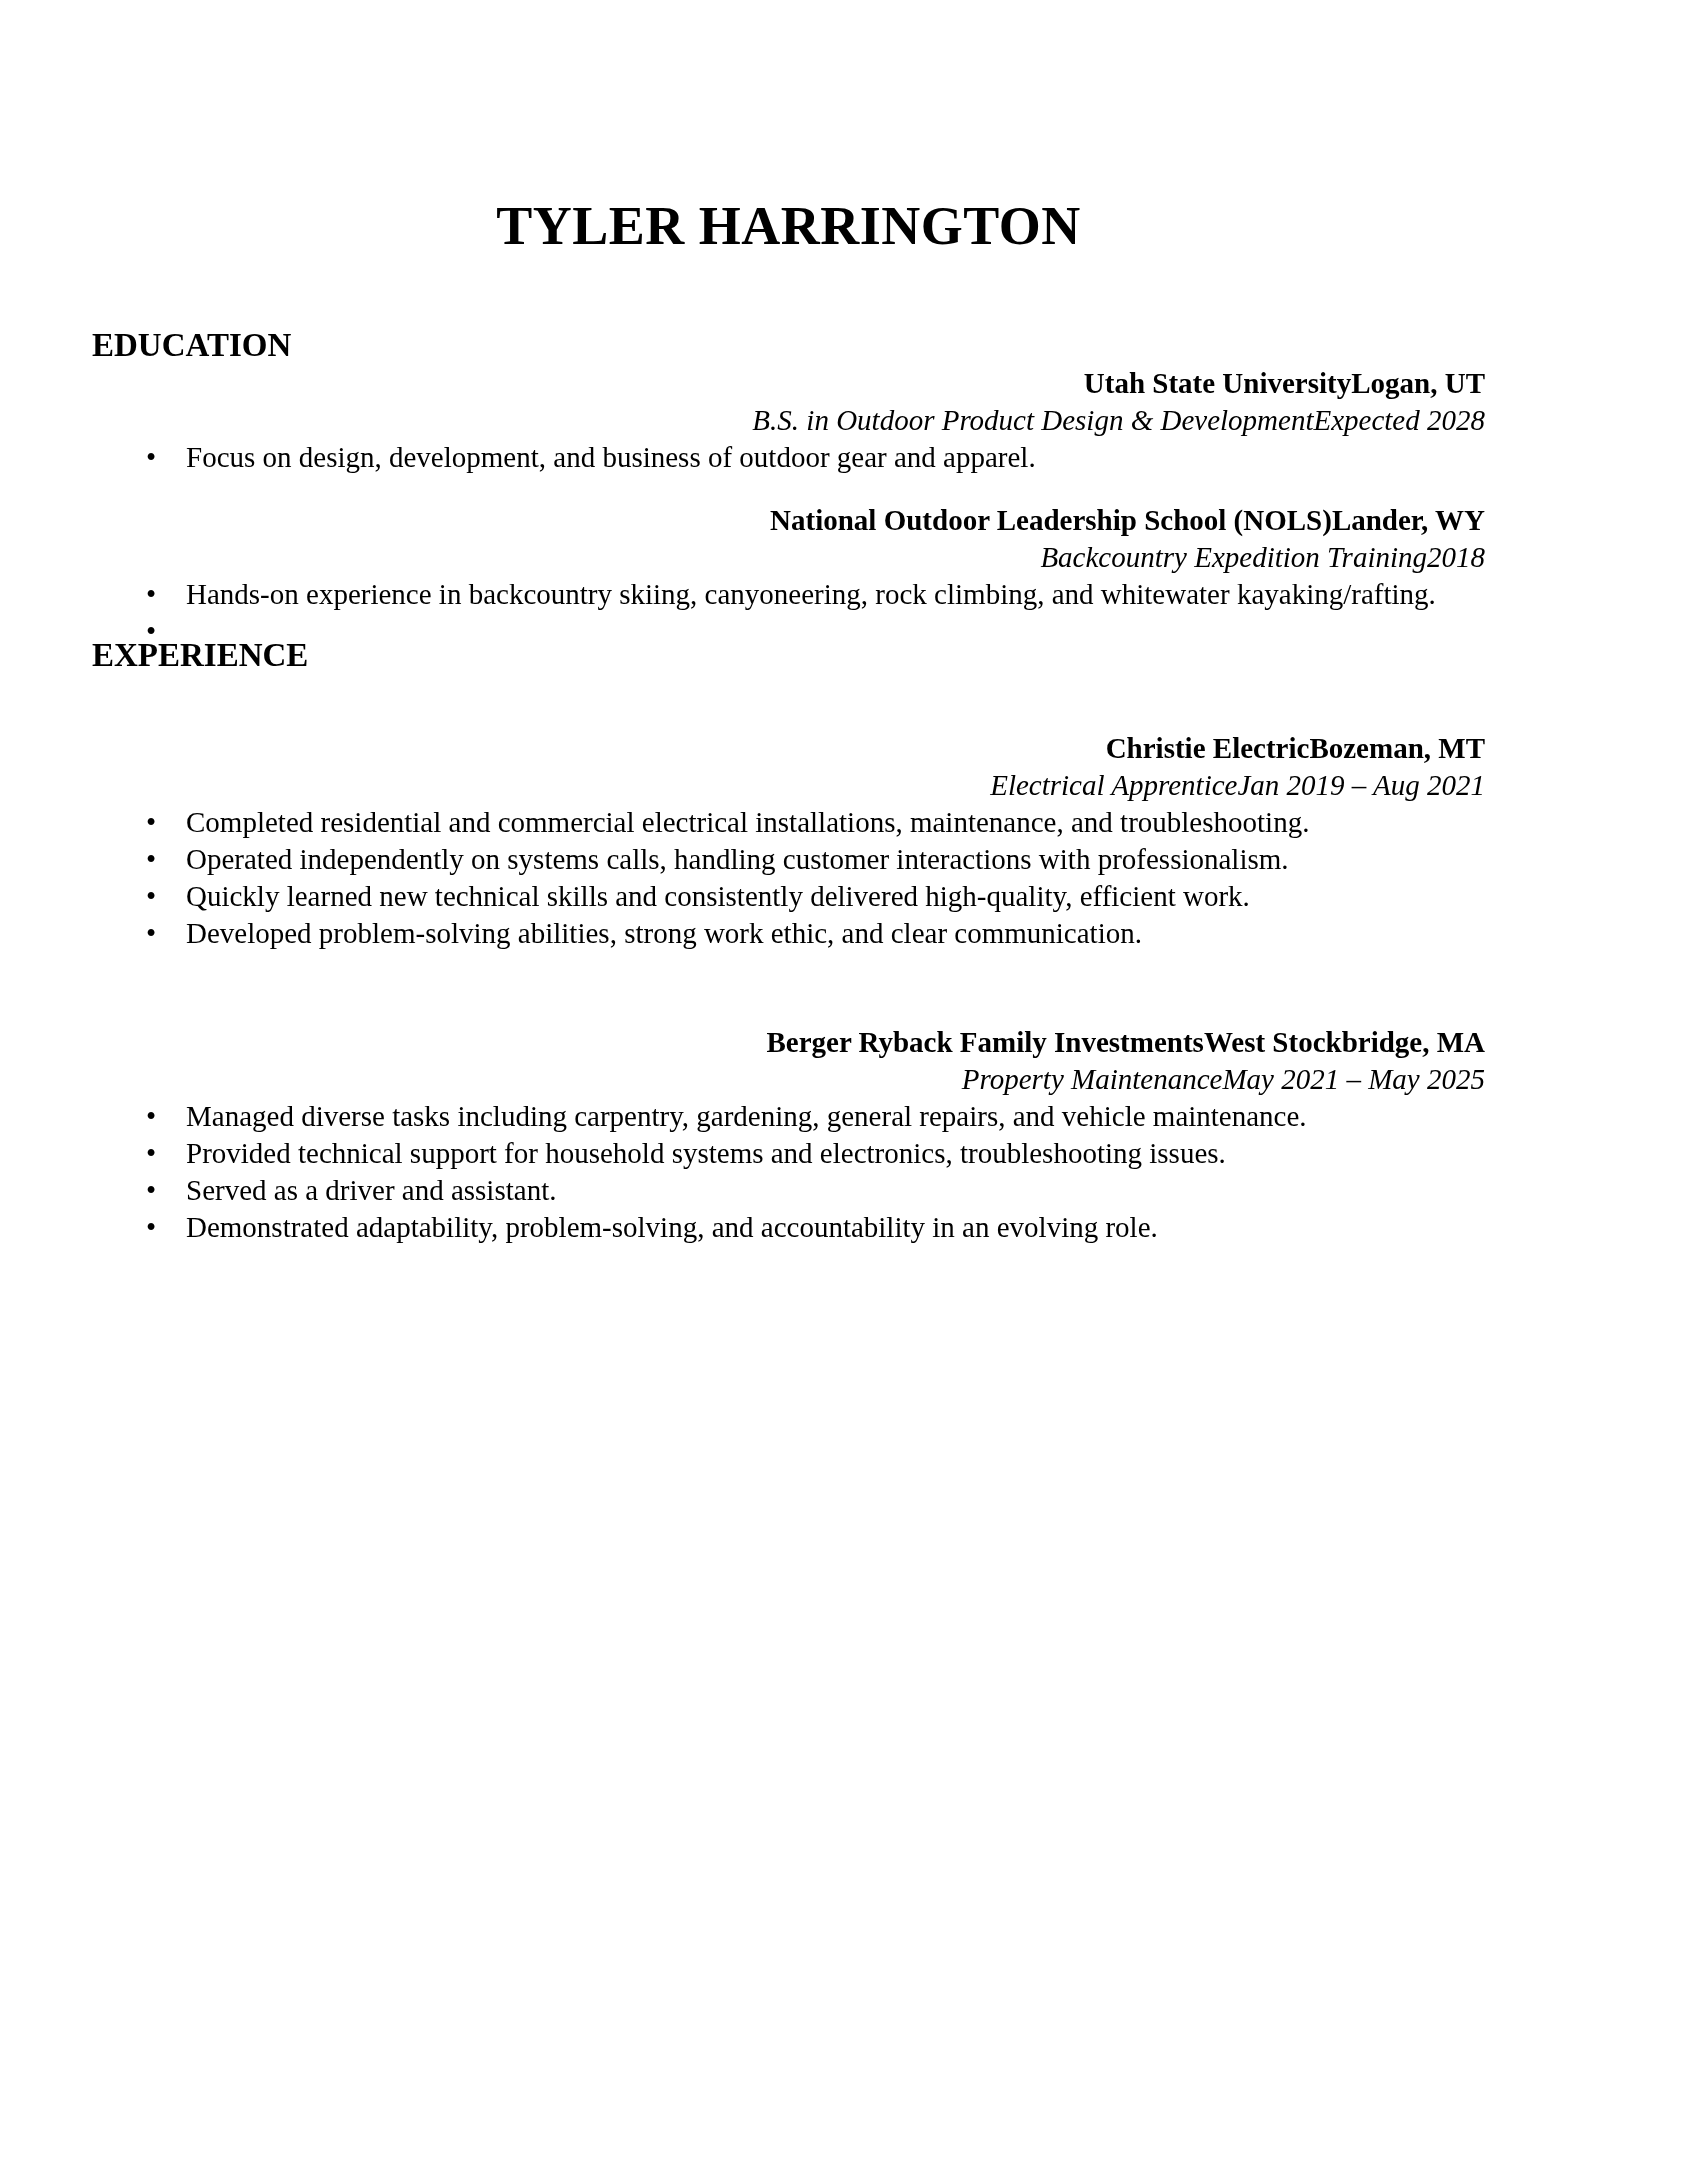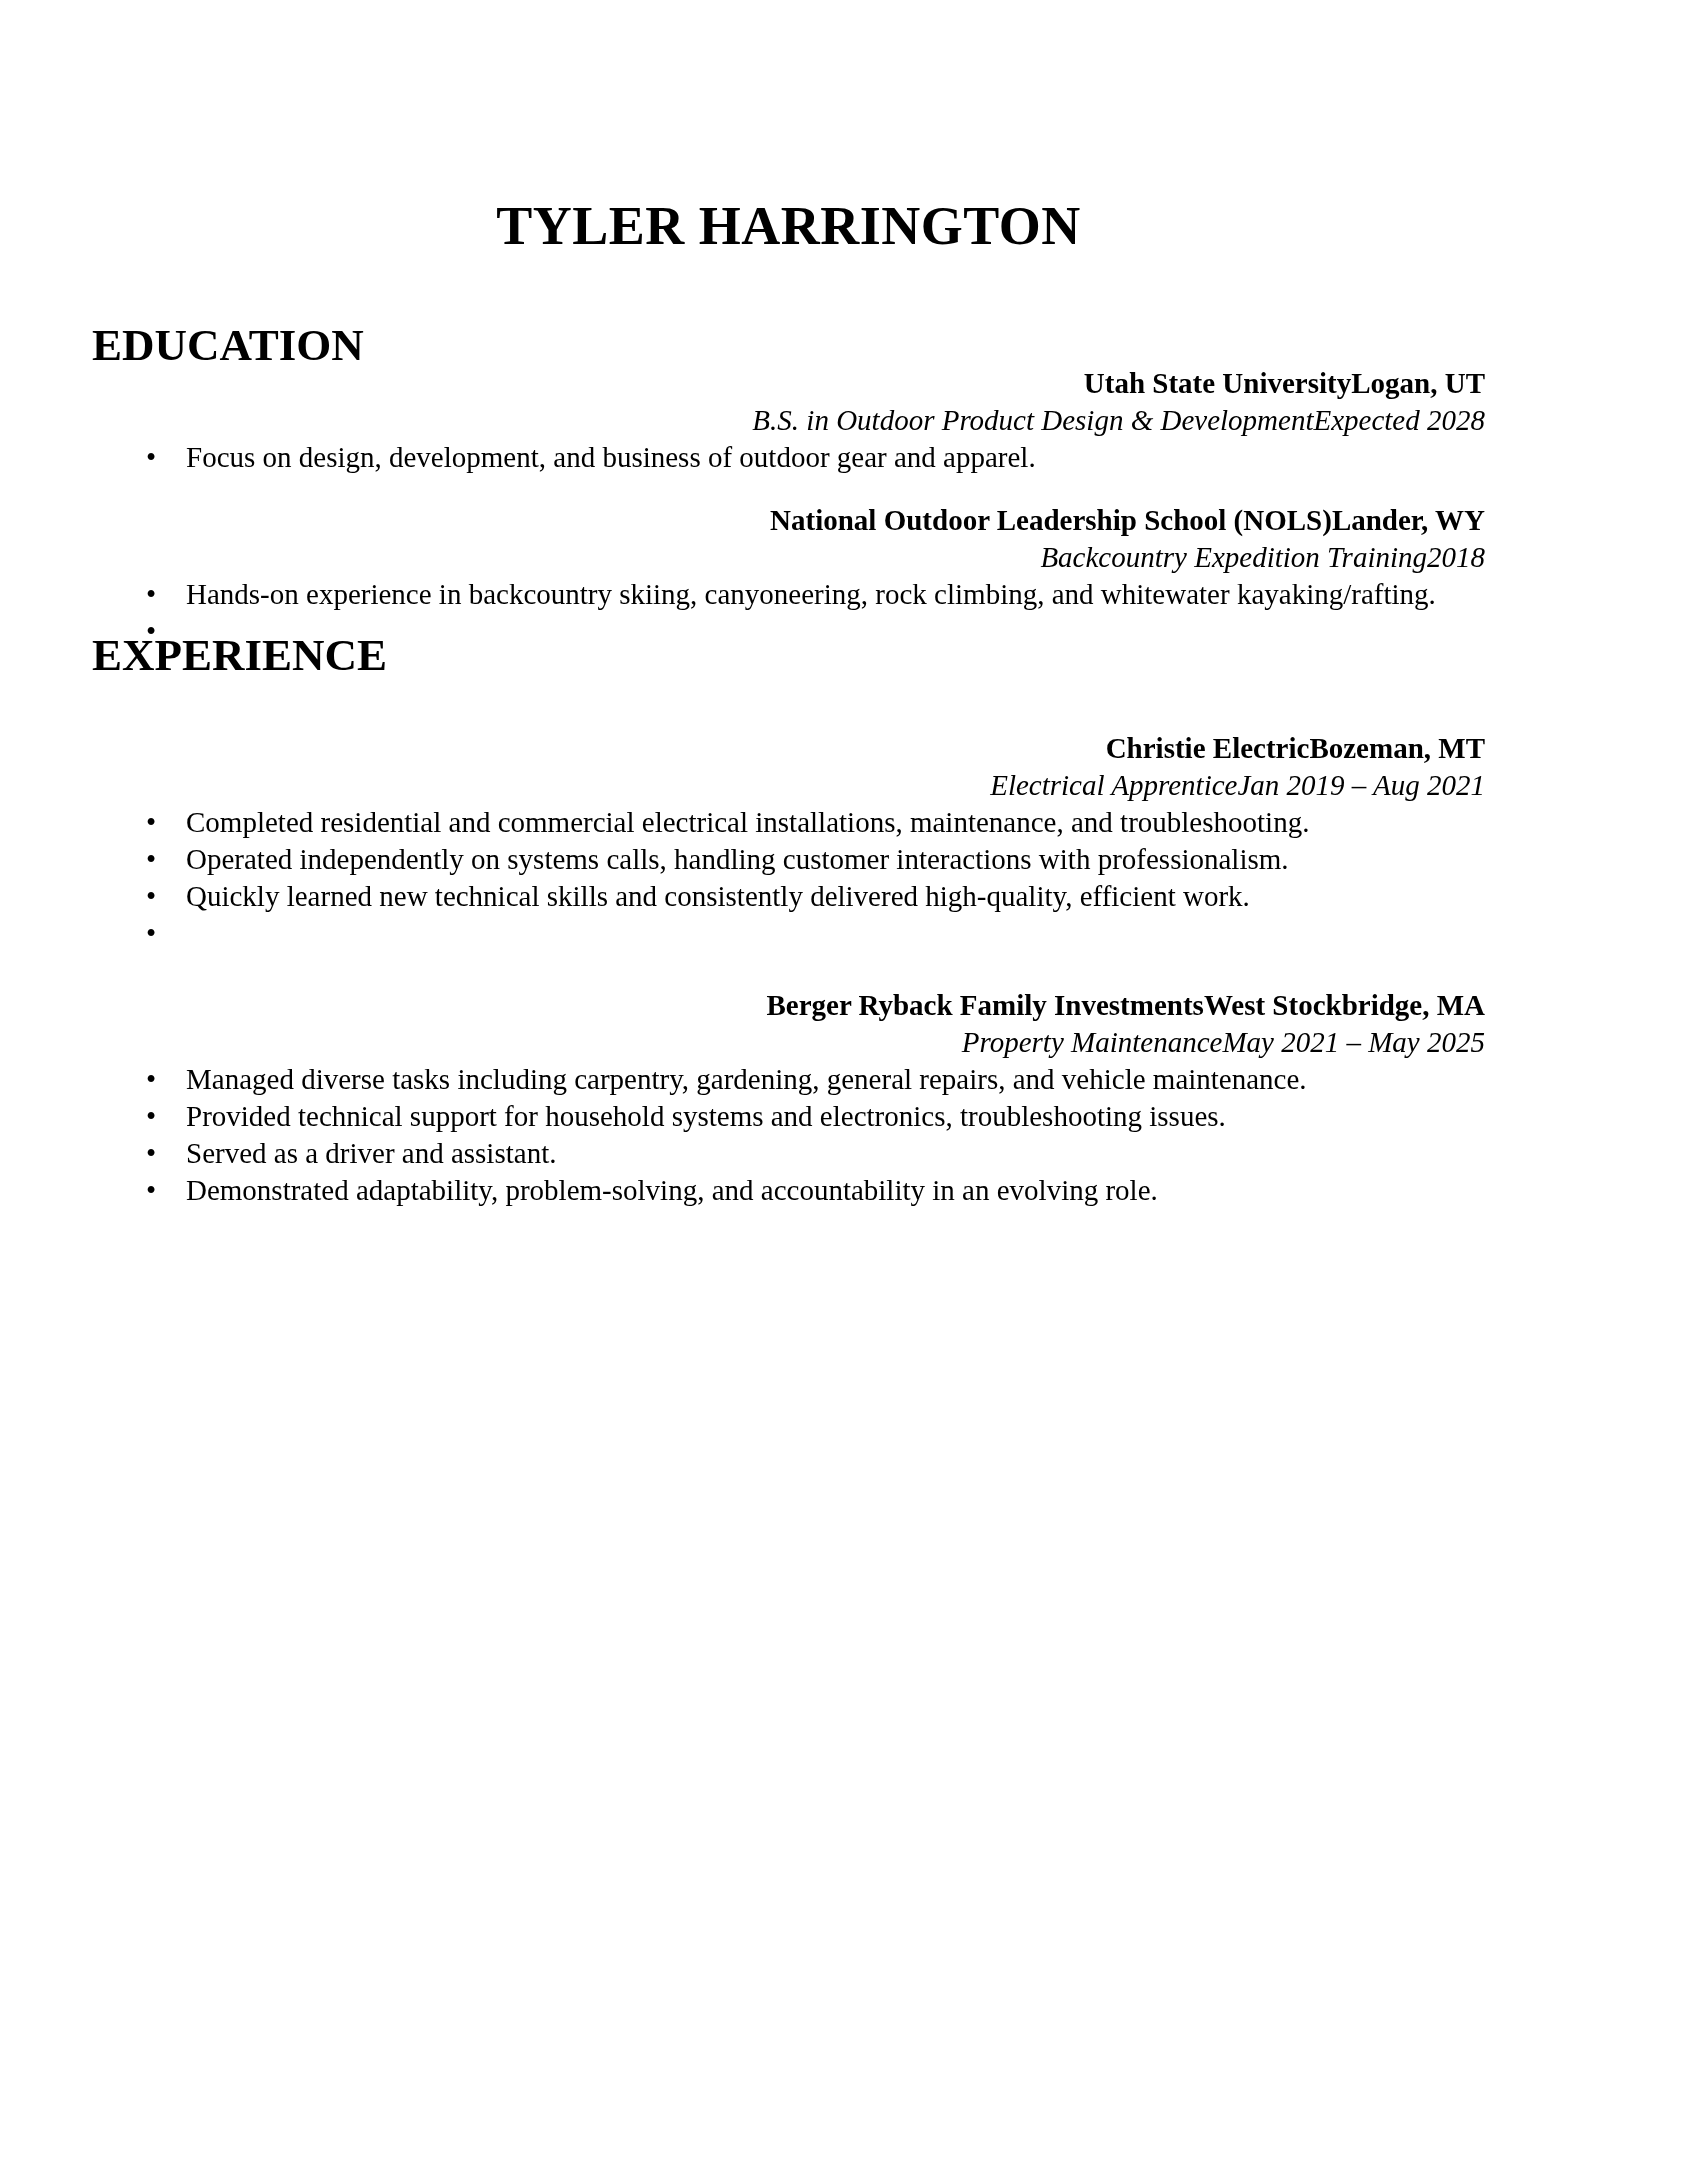--- a/index.html
+++ b/index.html
@@ -21,21 +21,21 @@
     font-weight: bold;
     text-align: center;
     letter-spacing: 0.5px;
   }
   .contact {
     text-align: center;
     line-height: 37px;
     margin-top: 2px;
   }
   .heading {
-    font-size: 45px;
+    font-size: 33px;
     line-height: 40px;
     font-weight: bold;
     margin: 0;
   }
   .heading-education { margin-top: 66px; }
   .heading-experience { margin-top: 22px; }
   .row { display: flex; justify-content: flex-end; }
   .org, .loc { font-weight: bold; }
   .role, .dates { font-style: italic; }
   .entry-nols { margin-top: 26px; }
@@ -117,20 +117,21 @@
         <li>
           <span class="marker">•</span>
           <span>Operated independently on systems calls, handling customer interactions with professionalism.</span>
         </li>
         <li>
           <span class="marker">•</span>
           <span>Quickly learned new technical skills and consistently delivered high-quality, efficient work.</span>
         </li>
         <li>
           <span class="marker">•</span>
+          <span>Developed problem-solving abilities, strong work ethic, and clear communication.</span>
         </li>
       </ul>
     </div>
 
     <div class="entry entry-berger">
       <div class="row">
         <span class="org">Berger Ryback Family Investments</span>
         <span class="loc">West Stockbridge, MA</span>
       </div>
       <div class="row">

